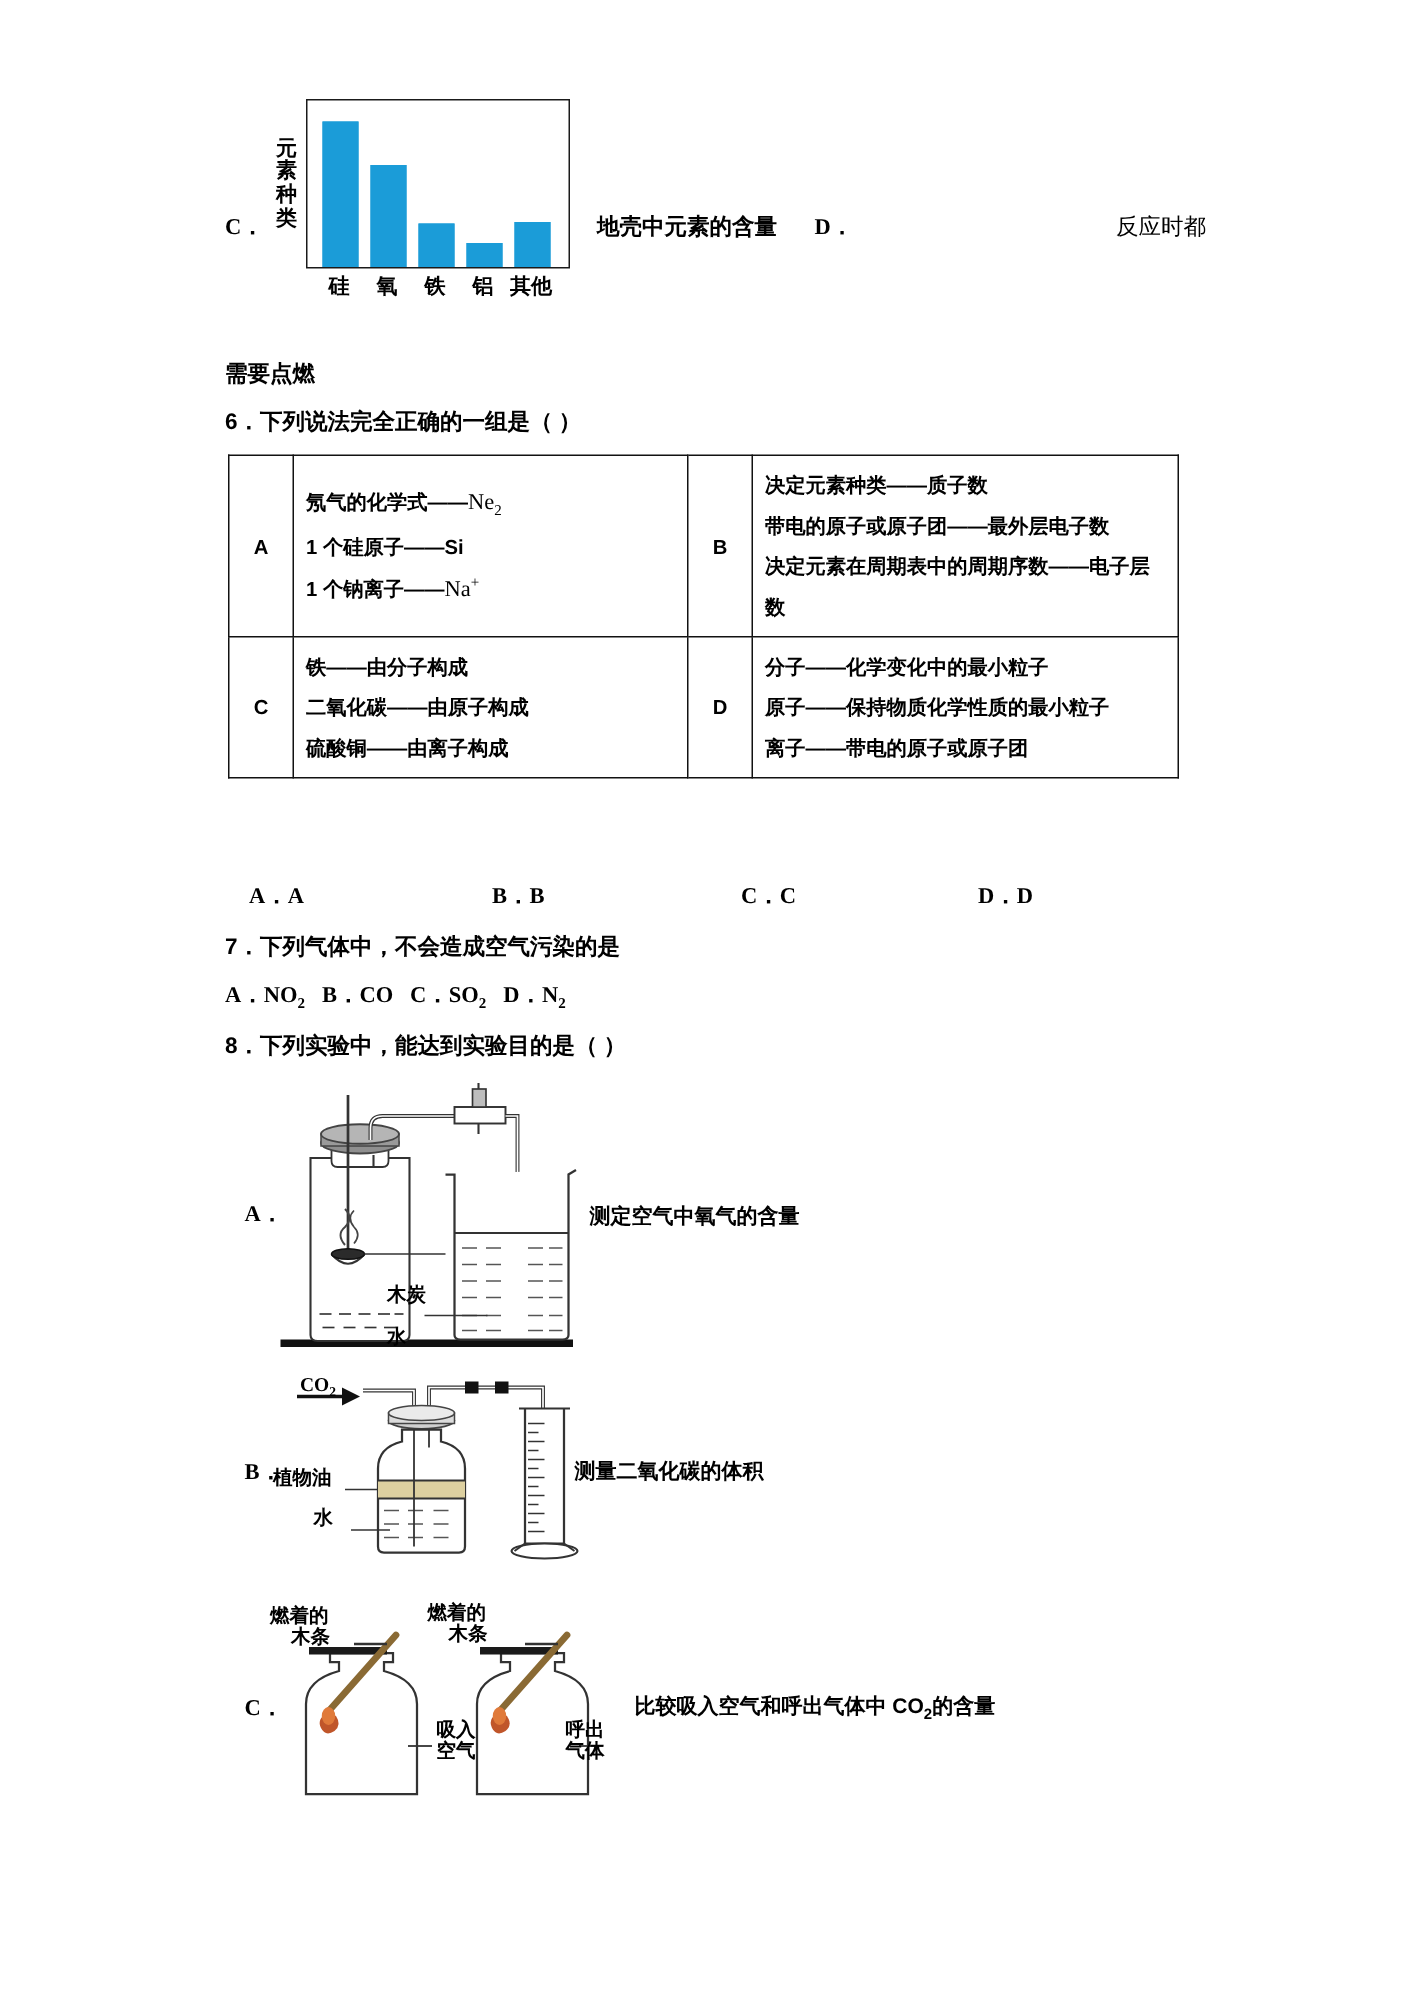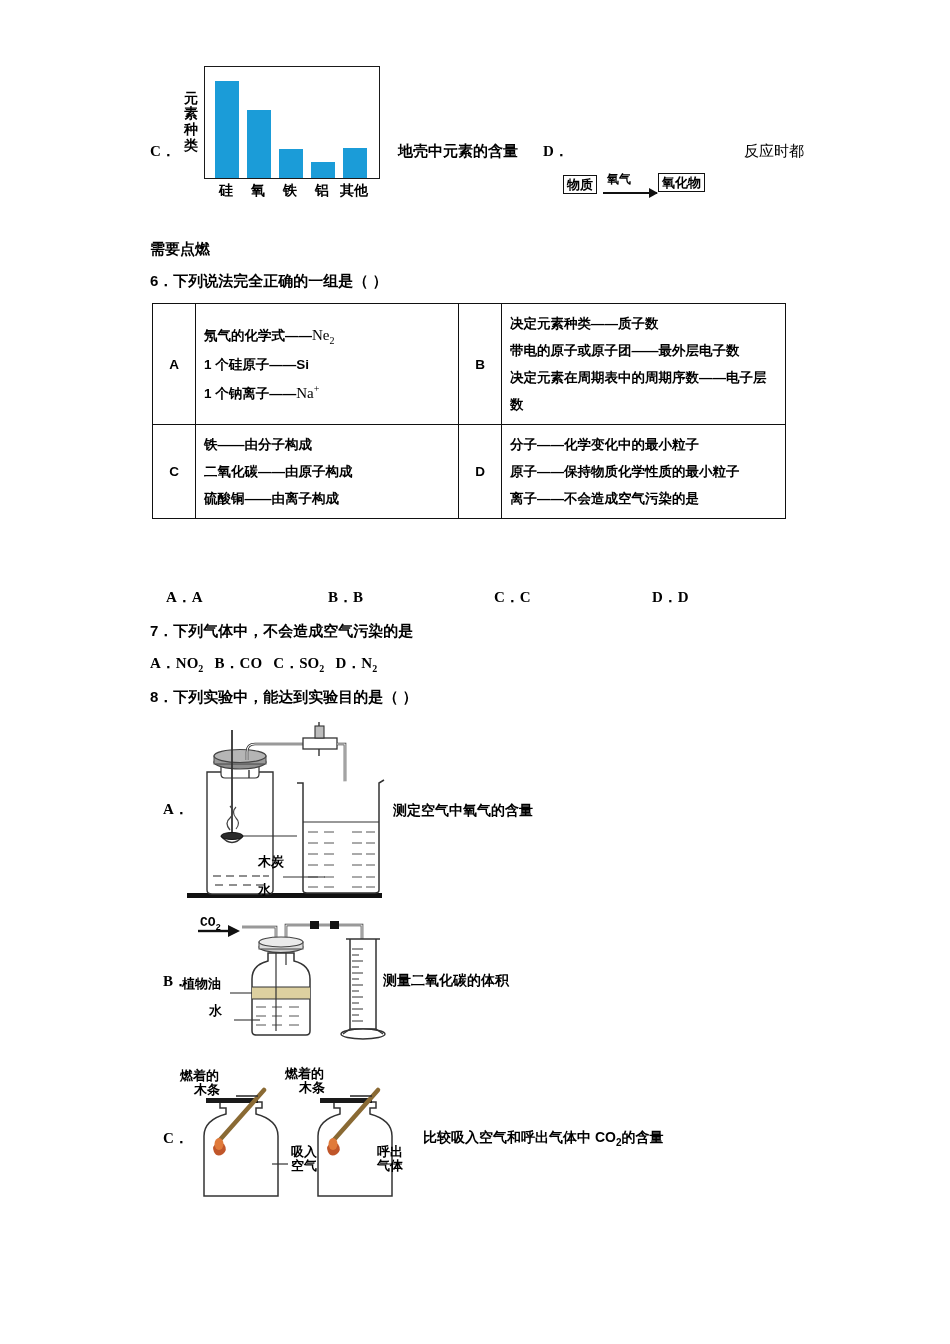--- a/index.html
+++ b/index.html
@@ -103,21 +103,21 @@
 
   #expA-letter{left:163px;top:800px;}
   #expA-caption{left:393px;top:802px;}
   #expB-letter{left:163px;top:972px;}
   #expB-caption{left:383px;top:972px;}
   #expC-letter{left:163px;top:1129px;}
   #expC-caption{left:423px;top:1129px;}
 
   .diaglabel{
     position:absolute;font-size:13px;font-weight:bold;
-    font-family:Liberation Mono, monospace;white-space:nowrap;
+    font-family:Liberation Serif, serif;white-space:nowrap;
     line-height:1.05;
   }
   svg{overflow:visible;}
 </style>
 </head>
 <body>
 
 <div class="page">
 
   <div class="abs" id="optC-wrap">
@@ -148,26 +148,20 @@
         <div class="xlab">铝</div>
         <div class="xlab" style="width: 30px; margin-left: -3px;">其他</div>
       </div>
 
     <div class="abs cn" id="chart-caption">地壳中元素的含量</div>
   </div>
 
   <div class="abs serif-b" id="optD-letter">D．</div>
   <div class="abs serif-b" id="optD-tail">反应时都</div>
 
-  <div class="abs" id="flow">
-    <div class="flowbox" id="flow-src">物质</div>
-    <div class="abs" id="flow-arrow-label">氧气</div>
-    <div class="abs" id="flow-arrow"></div>
-    <div class="flowbox" id="flow-dst">氧化物</div>
-  </div>
 
   <div class="abs cn" id="cont-line">需要点燃</div>
 
   <div class="abs cn" id="q6-stem">6．下列说法完全正确的一组是（        ）</div>
 
   <table class="abs" id="q6-table">
     <tbody>
       <tr>
         <td class="key">A</td>
         <td class="left-cell">
@@ -191,21 +185,21 @@
         <td class="key">C</td>
         <td class="left-cell">
           <div>铁——由分子构成</div>
           <div>二氧化碳——由原子构成</div>
           <div>硫酸铜——由离子构成</div>
         </td>
         <td class="key">D</td>
         <td class="right-cell">
           <div>分子——化学变化中的最小粒子</div>
           <div>原子——保持物质化学性质的最小粒子</div>
-          <div>离子——不会造成空气污染的是</div>
+          <div>离子——带电的原子或原子团</div>
         </td>
       </tr>
     </tbody>
   </table>
 
   <div class="abs" id="q6-answers">
     <span style="left:16px">A．A</span>
     <span style="left:178px">B．B</span>
     <span style="left:344px">C．C</span>
     <span style="left:502px">D．D</span>

